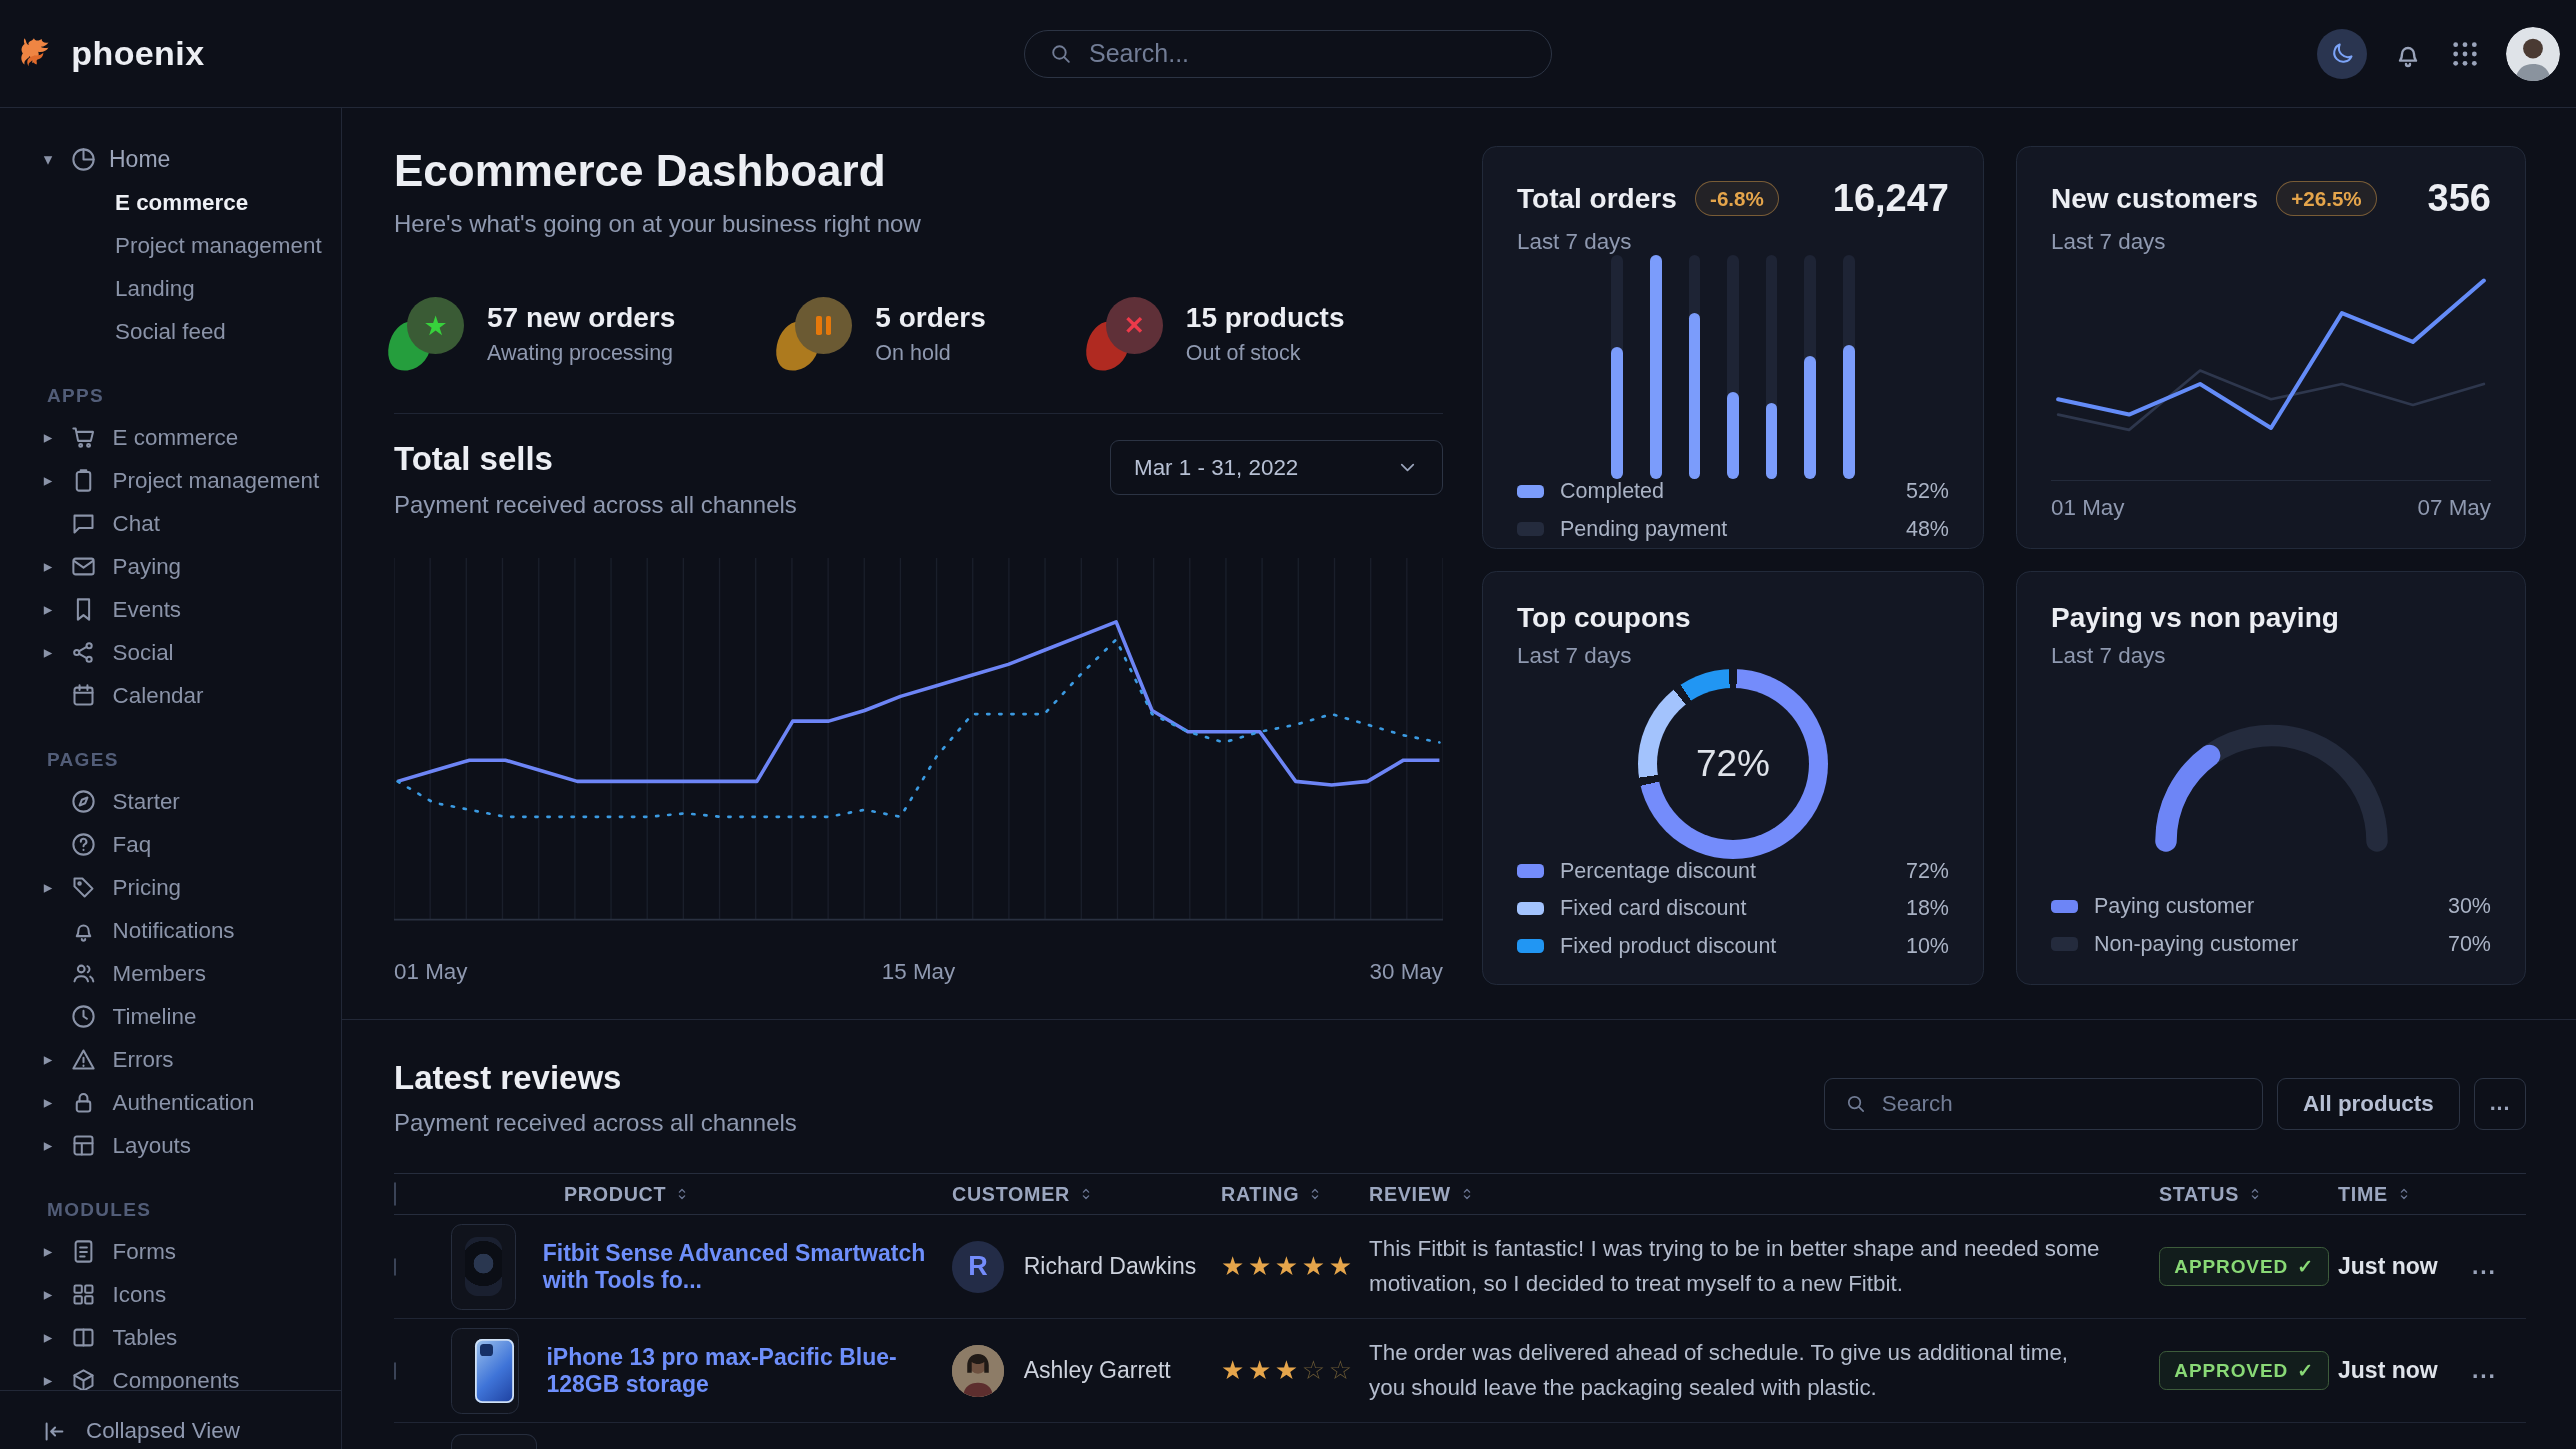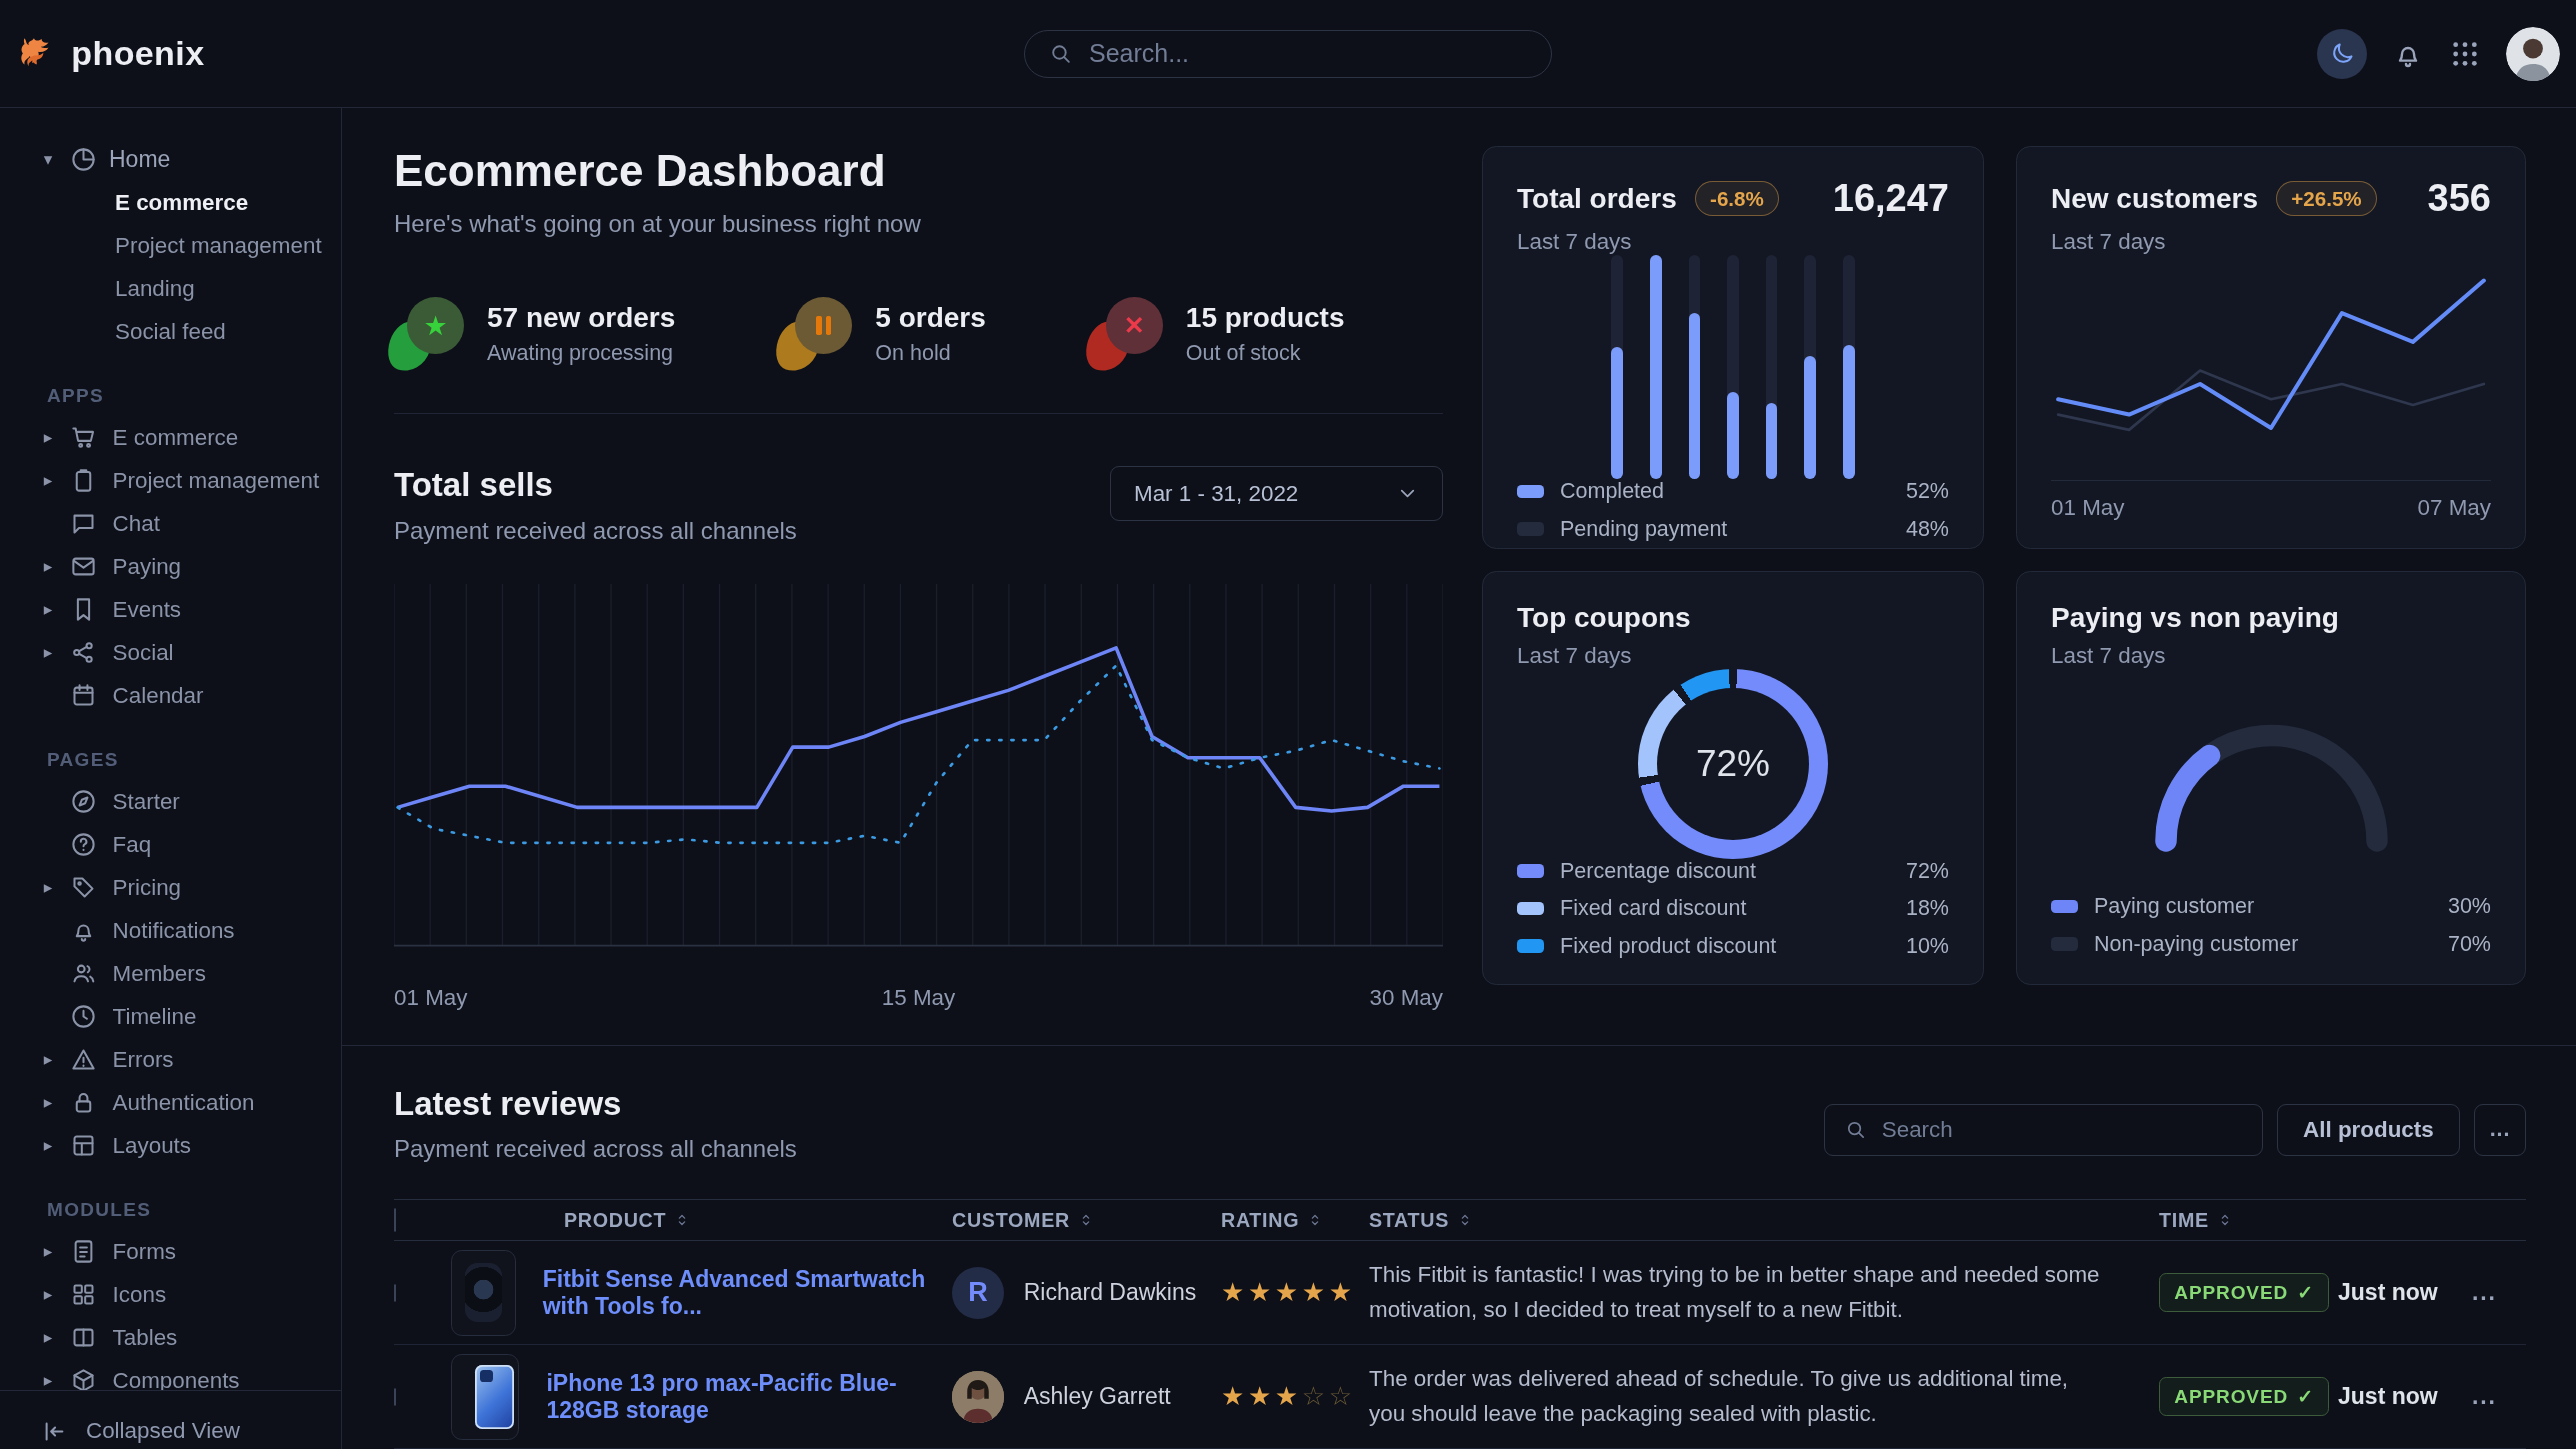--- a/index.html
+++ b/index.html
@@ -54,21 +54,21 @@
   .stat-art { position:relative; width:70px; height:77px; }
   .stat-blob { position:absolute; left:-5.4px; bottom:0; width:41px; height:50px; border-radius:42% 58% 60% 40% / 50% 45% 55% 50%; transform:rotate(18deg); }
   .stat-circle { position:absolute; right:0; top:1.8px; width:57px; height:57px; border-radius:50%;
     display:flex; align-items:center; justify-content:center; font-size:27px; }
   .stat-texts .v { font-size:28px; font-weight:bold; color:#eceef3; }
   .stat-texts .s { margin-top:7.2px; font-size:21.5px; color:#8f99b0; }
   .pause-bars { display:flex; gap:4.5px; } .pause-bars i { width:5.4px; height:19.7px; background:#e5780b; border-radius:1.8px; }
 
   .left-divider { margin-top:41px; border-top:0.9px solid #1f2534; }
 
-  .sells-head { margin-top:52px; display:flex; align-items:flex-start; }
+  .sells-head { margin-top:26px; display:flex; align-items:flex-start; }
   .sec-title { font-size:33px; font-weight:bold; color:#eceef3; }
   .sec-sub { margin-top:12.5px; font-size:24px; color:#8f99b0; }
   .date-select { margin-left:auto; width:333px; height:55px; border:0.9px solid #2c3444; border-radius:9px;
     display:flex; align-items:center; padding:0 23px; font-size:22.4px; color:#b7c0d4; }
   .date-select .icon { margin-left:auto; width:23px; height:23px; color:#9aa4bb; }
 
   .sells-chart { margin-top:39px; }
   .sells-xlabels { display:flex; justify-content:space-between; margin-top:16px; font-size:22.4px; color:#8f99b0; }
 
   
@@ -722,20 +722,28 @@
             </div>
             <div class="th">
               <span>RATING</span>
               <span class="icon">
                 <svg viewBox="0 0 24 24">
                   <path d="M8.5 9.5L12 6l3.5 3.5M8.5 14.5L12 18l3.5-3.5"></path>
                 </svg>
               </span>
             </div>
             <div class="th">
+              <span>REVIEW</span>
+              <span class="icon">
+                <svg viewBox="0 0 24 24">
+                  <path d="M8.5 9.5L12 6l3.5 3.5M8.5 14.5L12 18l3.5-3.5"></path>
+                </svg>
+              </span>
+            </div>
+            <div class="th">
               <span>STATUS</span>
               <span class="icon">
                 <svg viewBox="0 0 24 24">
                   <path d="M8.5 9.5L12 6l3.5 3.5M8.5 14.5L12 18l3.5-3.5"></path>
                 </svg>
               </span>
             </div>
             <div class="th">
               <span>TIME</span>
               <span class="icon">

